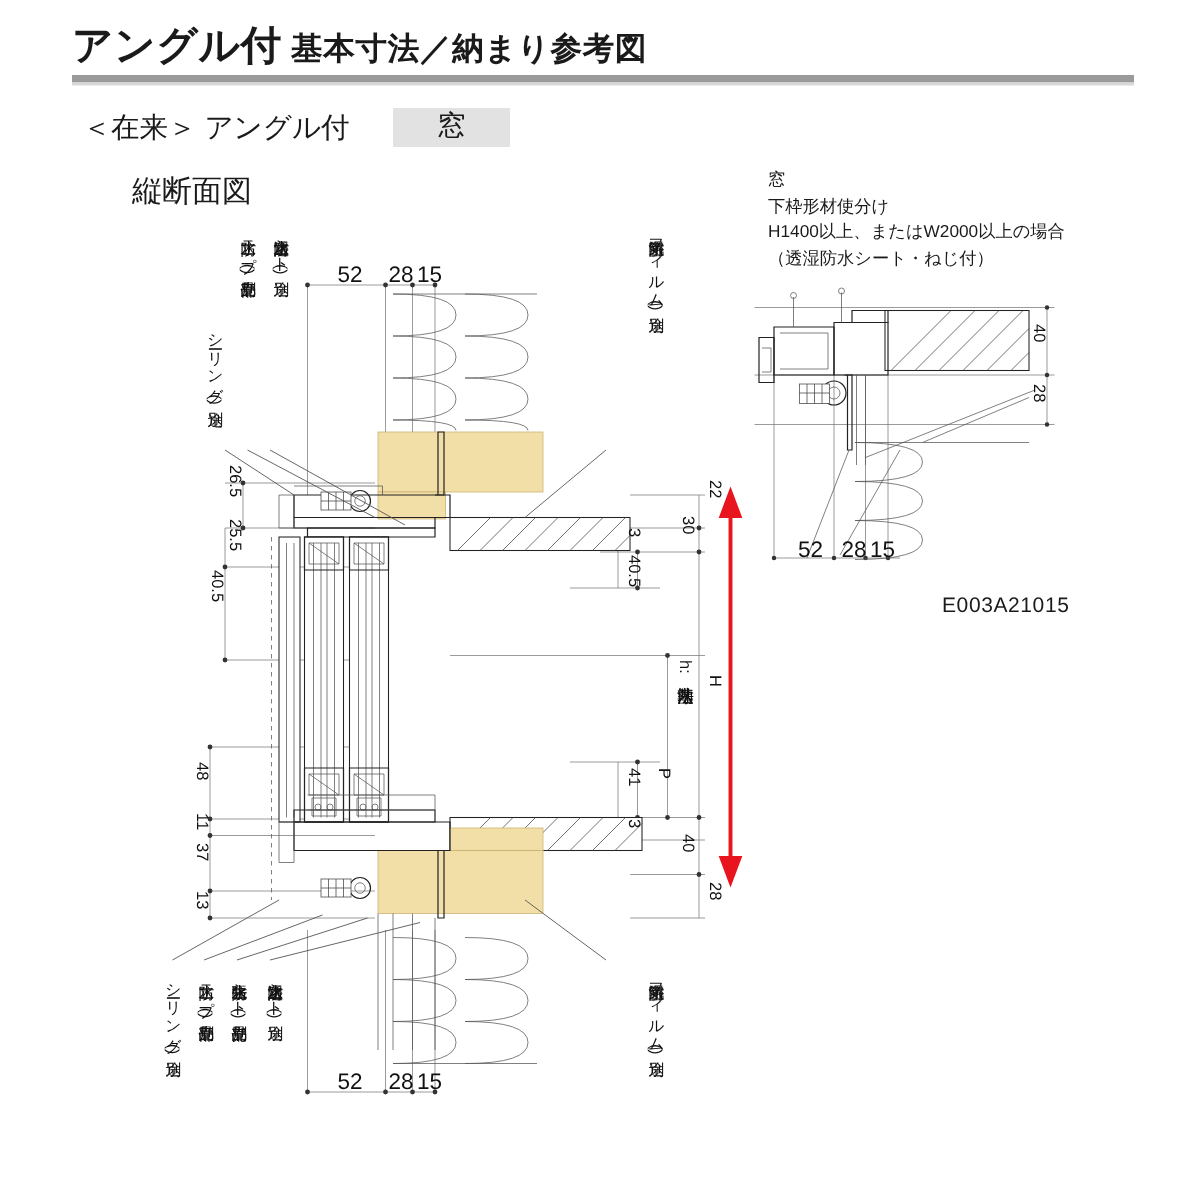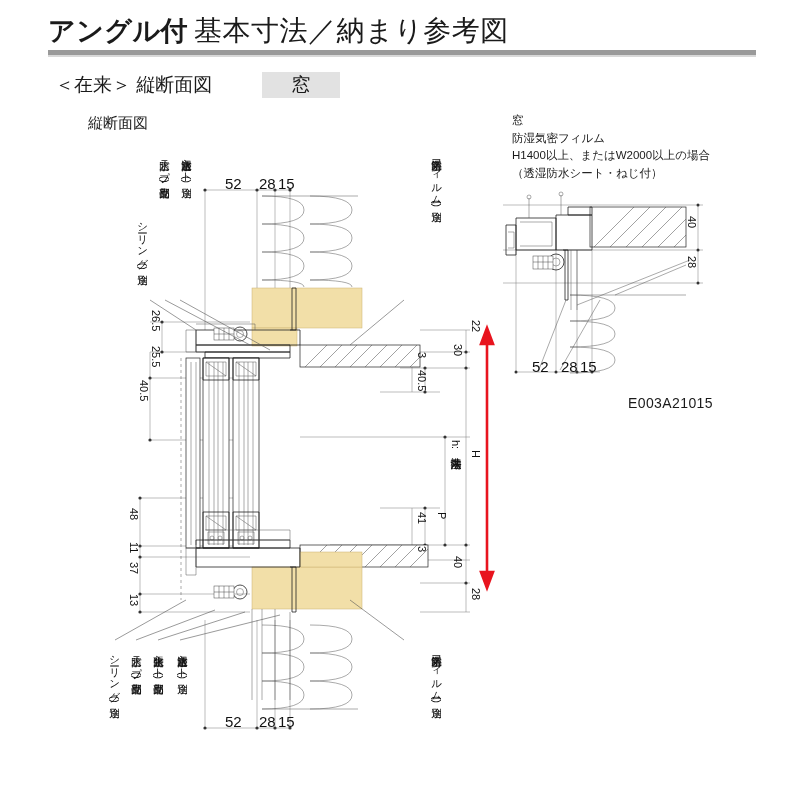--- a/index.html
+++ b/index.html
@@ -3,30 +3,30 @@
 <meta charset="utf-8">
 <style>
   html,body{margin:0;padding:0;background:#ffffff;}
   body{width:800px;height:800px;overflow:hidden;
        font-family:"Liberation Sans","DejaVu Sans",sans-serif;color:#1a1a1a;}
   #page{position:relative;width:800px;height:800px;}
 
   
   .title-main{position:absolute;left:48px;top:12px;font-size:27px;font-weight:bold;
               letter-spacing:.5px;white-space:nowrap;}
-  .title-sub{font-size:28px;font-weight:normal;letter-spacing:.5px;margin-left:6px;}
+  .title-sub{font-size:21px;font-weight:bold;letter-spacing:.5px;margin-left:6px;}
   .title-rule{position:absolute;left:48px;top:50px;width:708px;height:5px;
               background:#9a9a9a;}
   .title-rule2{position:absolute;left:48px;top:55px;width:708px;height:2px;
               background:#d8d8d8;}
 
   .subhead{position:absolute;left:55px;top:72px;font-size:19px;white-space:nowrap;}
   .badge{position:absolute;left:262px;top:72px;width:78px;height:26px;background:#e2e2e2;
          font-size:19px;text-align:center;line-height:26px;}
-  .secname{position:absolute;left:88px;top:114px;font-size:15px;}
+  .secname{position:absolute;left:88px;top:114px;font-size:20px;}
 
   
   .note{position:absolute;left:512px;top:112px;font-size:11.5px;line-height:17.5px;
         white-space:nowrap;}
   .code{position:absolute;left:628px;top:395px;font-size:14px;letter-spacing:.4px;}
 
   
   .dim{position:absolute;font-size:15px;color:#111;white-space:nowrap;}
   .vtxt{position:absolute;font-size:11px;color:#111;white-space:nowrap;
         writing-mode:vertical-rl;text-orientation:mixed;}
@@ -47,27 +47,27 @@
 <body>
 
 <div id="page">
 
   <div class="title-main">
     <span>アングル付</span><span class="title-sub">基本寸法／納まり参考図</span>
   </div>
   <div class="title-rule"></div>
   <div class="title-rule2"></div>
 
-  <div class="subhead">＜在来＞ 縦断面図</div>
+  <div class="subhead">＜在来＞ アングル付</div>
   <div class="badge">窓</div>
   <div class="secname">縦断面図</div>
 
   <div class="note">
     <div>窓</div>
-    <div>防湿気密フィルム</div>
+    <div>下枠形材使分け</div>
     <div>H1400以上、またはW2000以上の場合</div>
     <div>（透湿防水シート・ねじ付）</div>
   </div>
   <div class="code">E003A21015</div>
 
   <svg width="800" height="800">
 
     <g>
 
       <line class="ext" x1="205" y1="190" x2="290" y2="190"></line>

